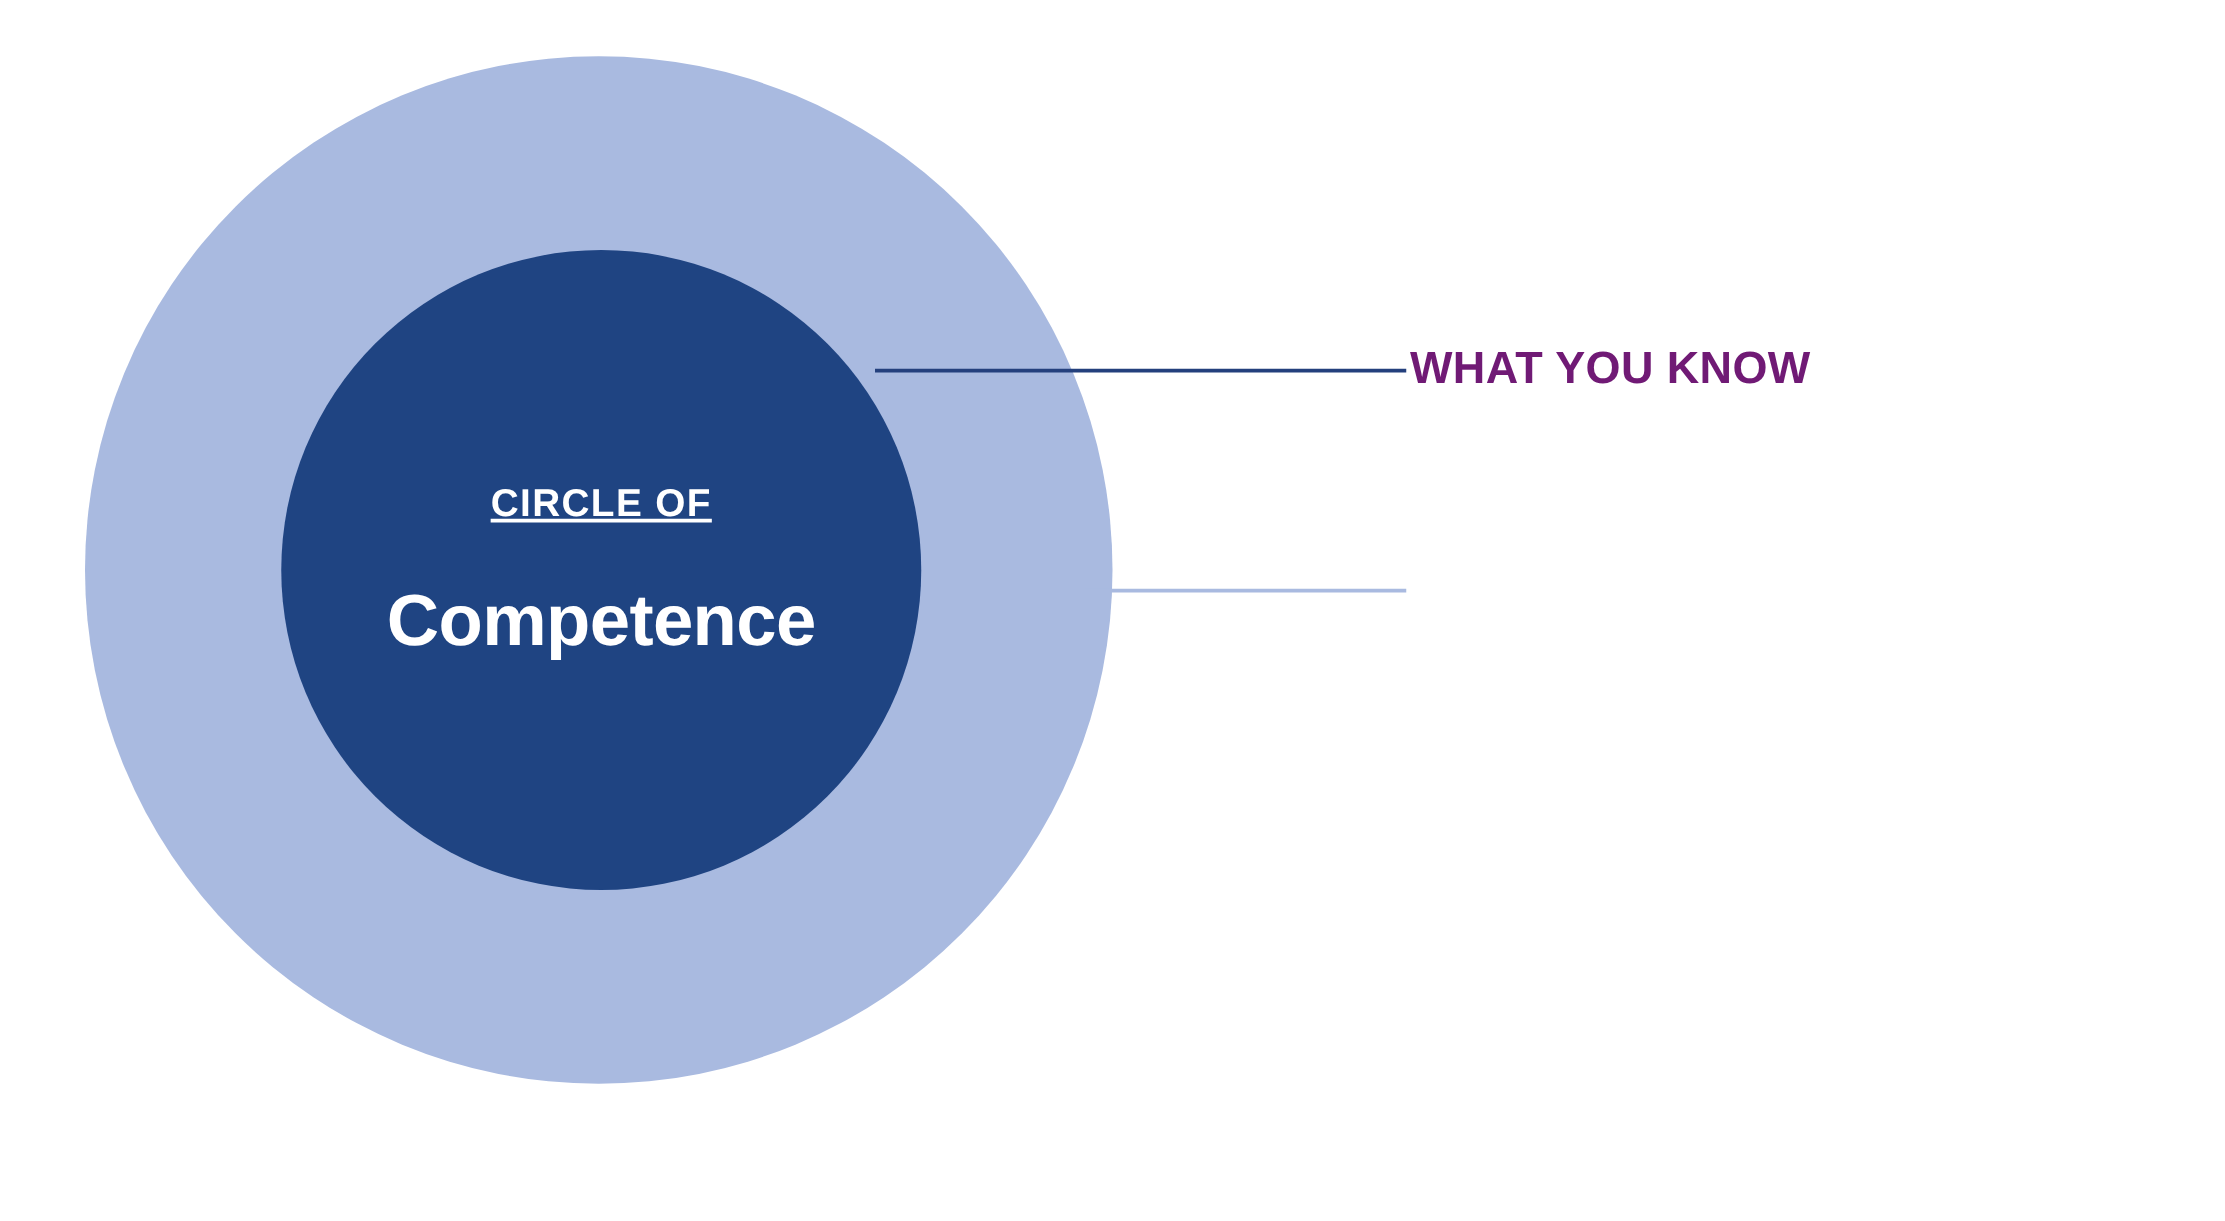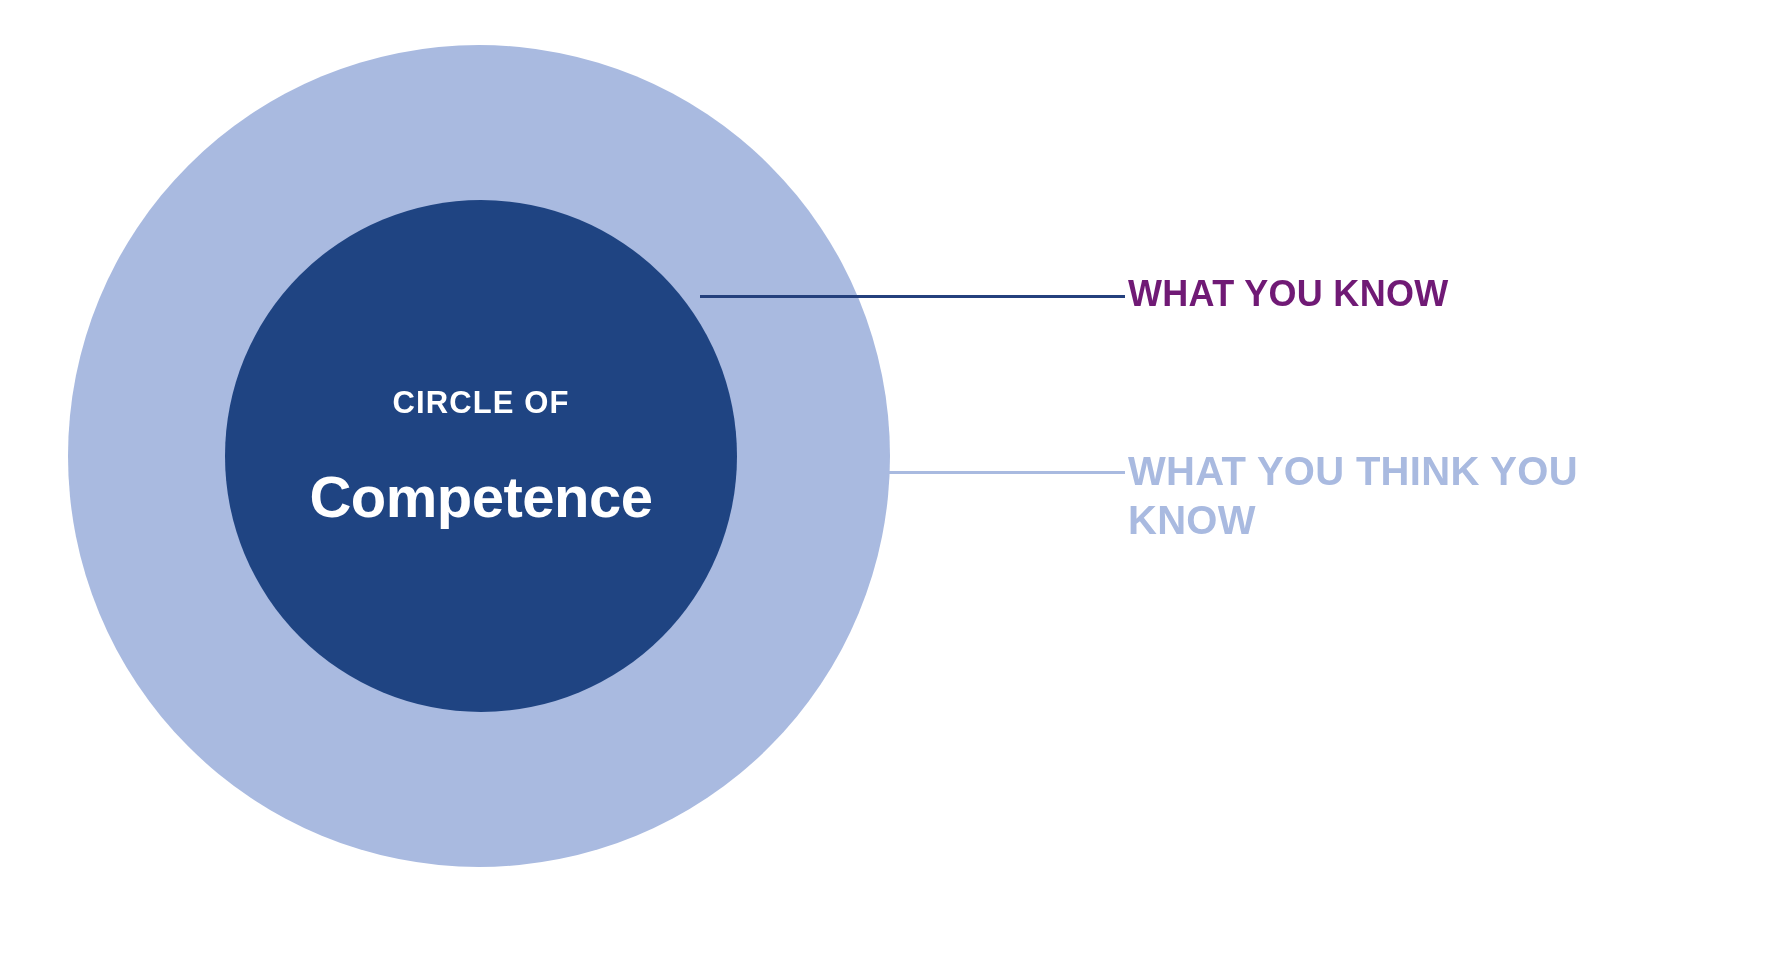--- a/index.html
+++ b/index.html
@@ -43,20 +43,21 @@
     justify-content:center;
     pointer-events:none;
   }
   .center-eyebrow {
     color:#ffffff;
     font-size:31px;
     font-weight:bold;
     letter-spacing:1.1px;
     line-height:1;
     margin-bottom:50px;
+    text-decoration:underline;
   }
   .center-title {
     color:#ffffff;
     font-size:58px;
     font-weight:bold;
     letter-spacing:-0.5px;
     line-height:1;
   }
 
   
@@ -112,18 +113,14 @@
   <div class="center-block">
     <div class="center-eyebrow">CIRCLE OF</div>
     <div class="center-title">Competence</div>
   </div>
 
   <div class="leader leader-know"></div>
   <div class="leader leader-think"></div>
 
   <div class="side-label label-know">WHAT YOU KNOW</div>
 
-  <div class="side-label label-think">
-    <div>WHAT YOU THINK YOU</div>
-    <div>KNOW</div>
-  </div>
 
 </div>
 
 </body></html>

